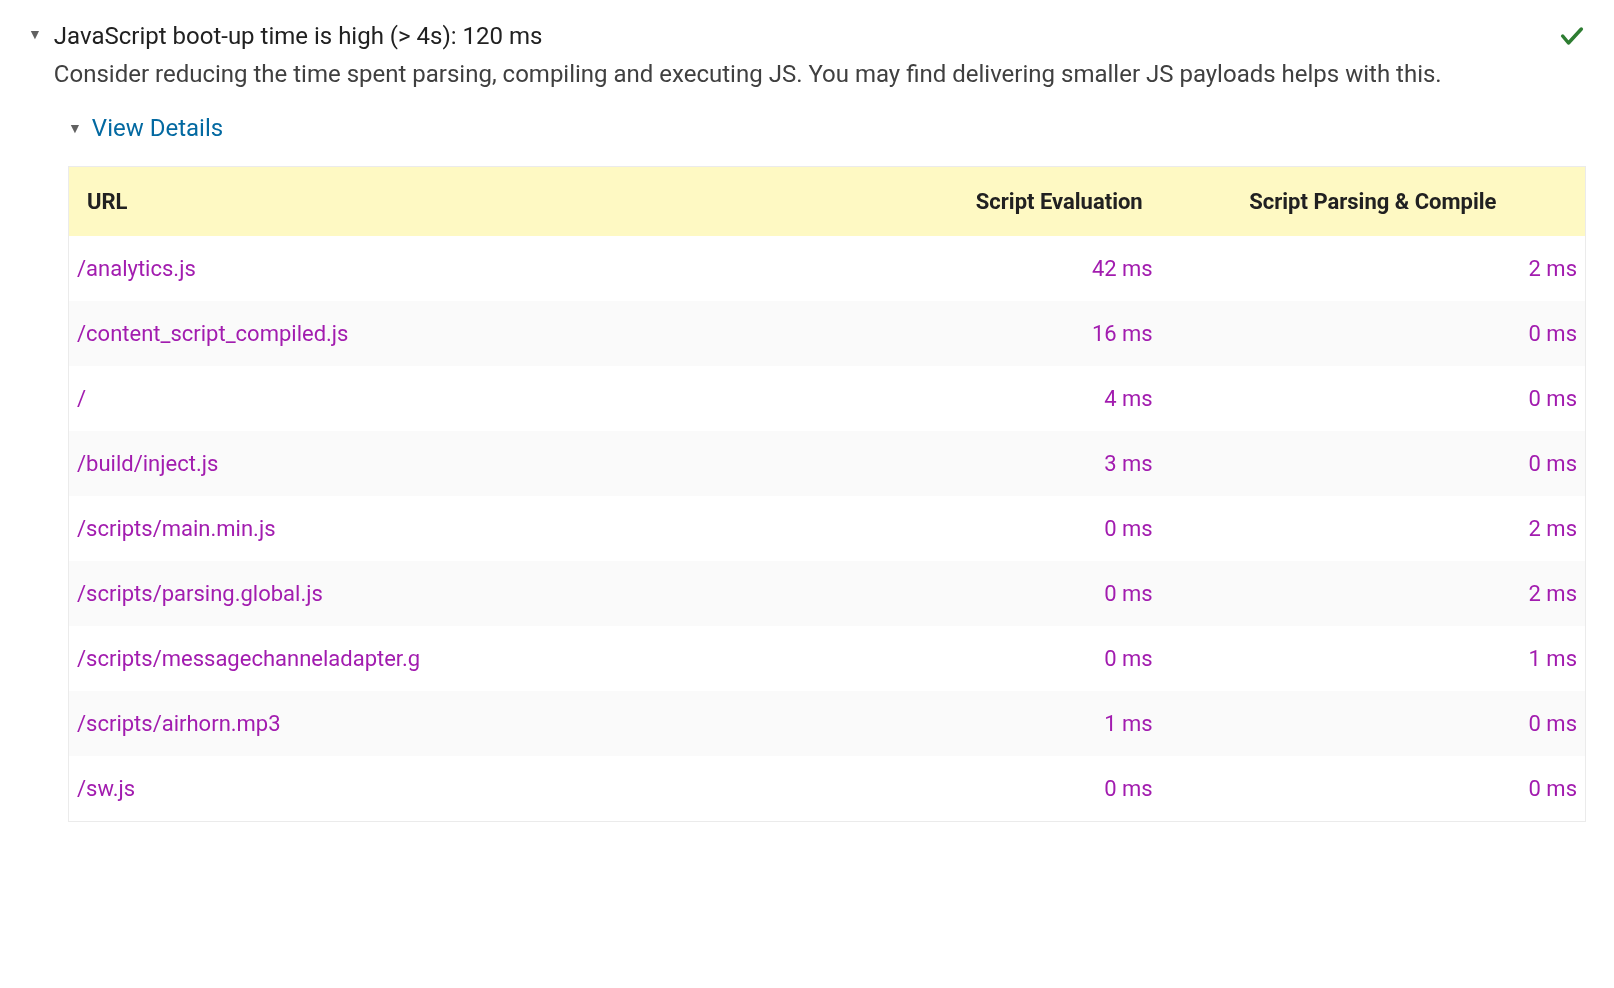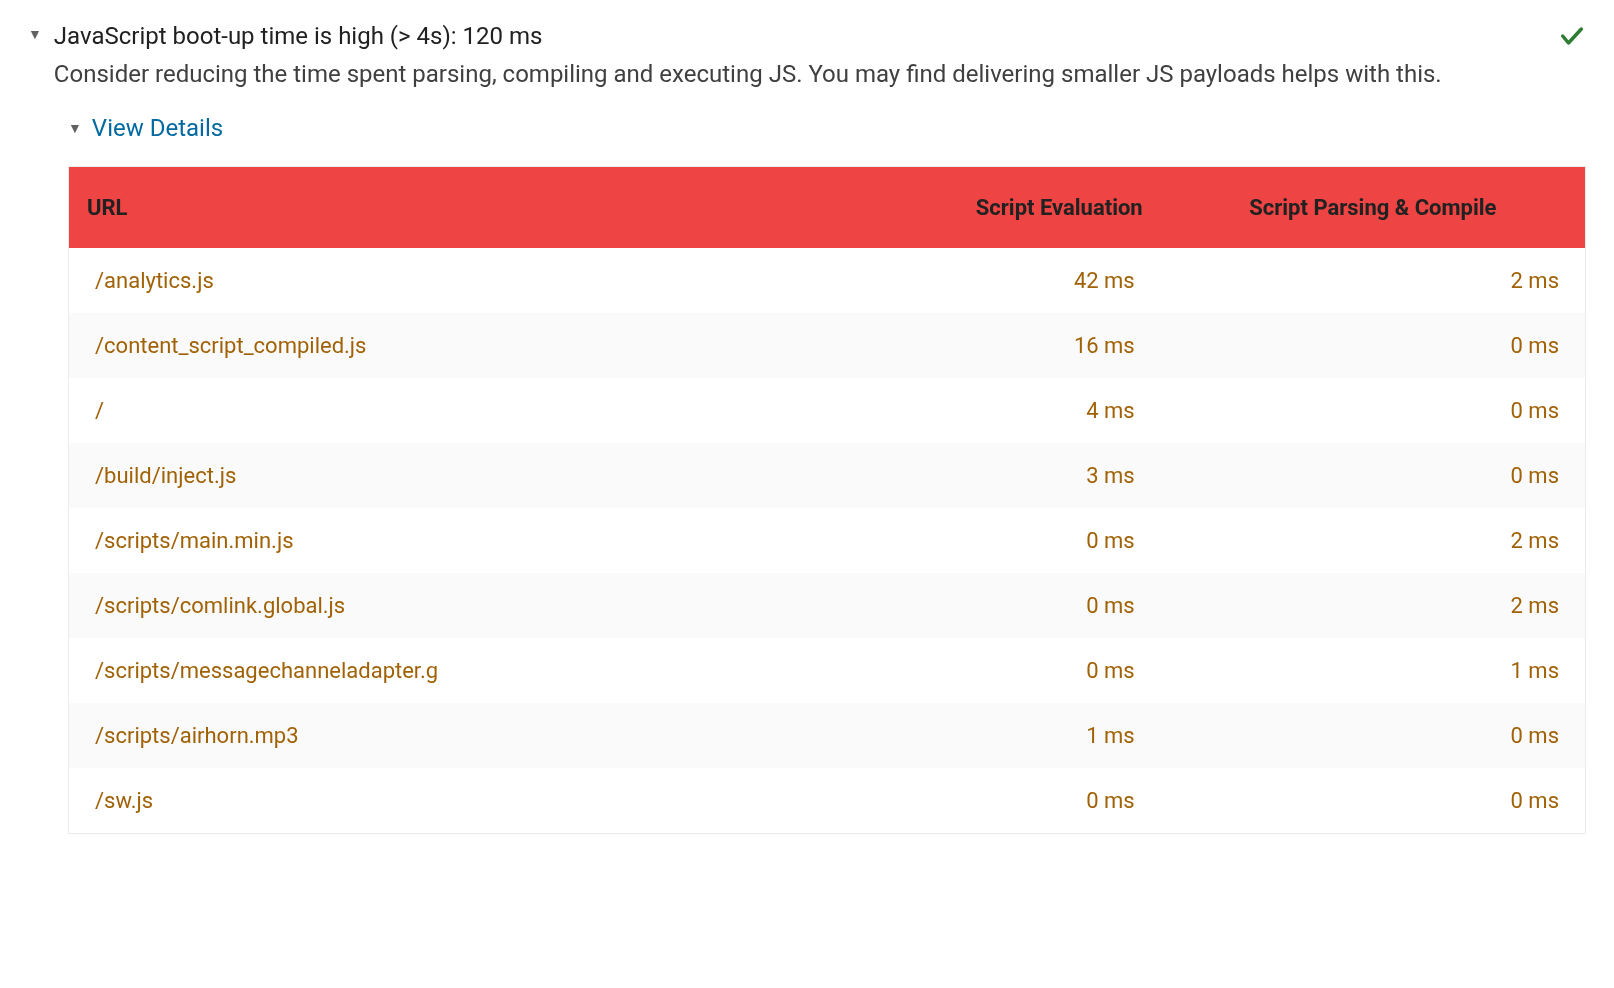--- a/index.html
+++ b/index.html
@@ -75,41 +75,41 @@
       color: #0369a1;
     }
     .details-table {
       width: 100%;
       border-collapse: collapse;
       margin-top: 24px;
       border: 1px solid #ebebeb;
       font-size: 22px;
     }
     .details-table thead th {
-      background: #ef4444;
+      background: #fef9c3;
       font-weight: 700;
       text-align: left;
       color: #212121;
-      padding: 28px 18px;
+      padding: 22px 18px;
       font-size: 22px;
     }
     .details-table thead th.col-url {
       width: 44%;
     }
     .details-table thead th.col-eval {
       text-align: right;
       width: 28%;
     }
     .details-table thead th.col-parse {
       text-align: center;
       width: 28%;
     }
     .details-table tbody td {
-      padding: 20px 26px;
-      color: #a16207;
+      padding: 20px 8px;
+      color: #a21caf;
       font-size: 22px;
     }
     .details-table tbody tr:nth-child(odd) {
       background: #ffffff;
     }
     .details-table tbody tr:nth-child(even) {
       background: #fafafa;
     }
     .details-table tbody td.col-eval,
     .details-table tbody td.col-parse {
@@ -166,21 +166,21 @@
         <td class="col-url">/build/inject.js</td>
         <td class="col-eval">3 ms</td>
         <td class="col-parse">0 ms</td>
       </tr>
       <tr>
         <td class="col-url">/scripts/main.min.js</td>
         <td class="col-eval">0 ms</td>
         <td class="col-parse">2 ms</td>
       </tr>
       <tr>
-        <td class="col-url">/scripts/comlink.global.js</td>
+        <td class="col-url">/scripts/parsing.global.js</td>
         <td class="col-eval">0 ms</td>
         <td class="col-parse">2 ms</td>
       </tr>
       <tr>
         <td class="col-url">/scripts/messagechanneladapter.g</td>
         <td class="col-eval">0 ms</td>
         <td class="col-parse">1 ms</td>
       </tr>
       <tr>
         <td class="col-url">/scripts/airhorn.mp3</td>

